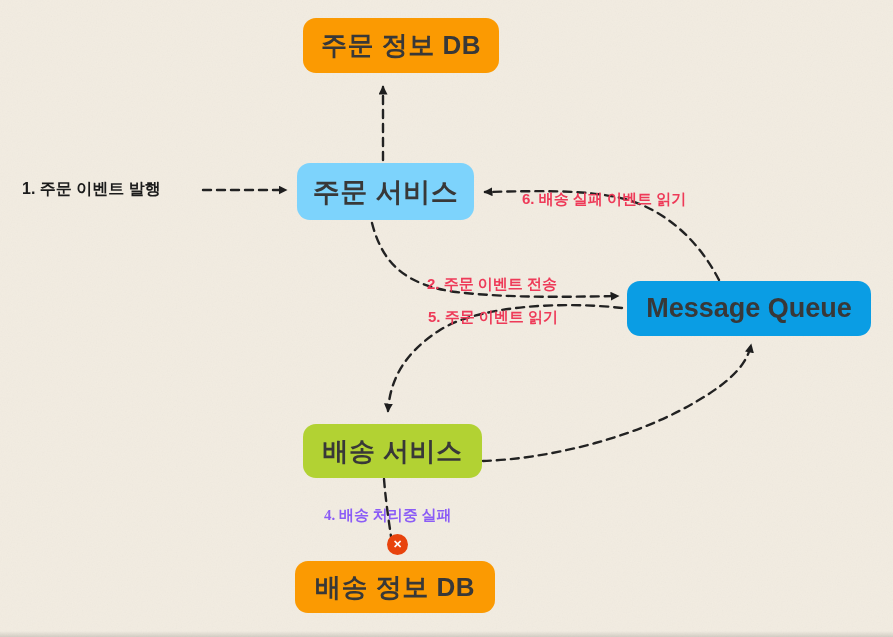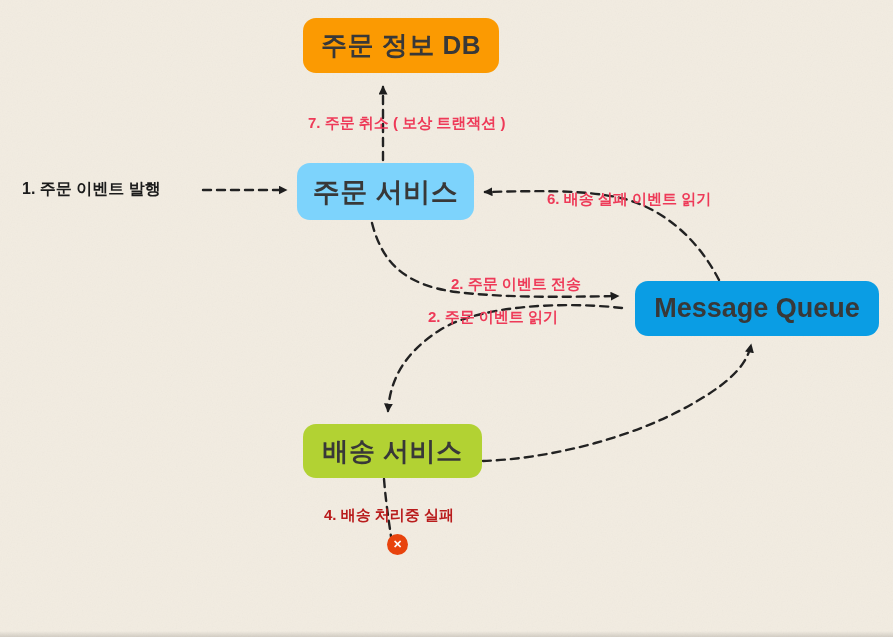--- a/index.html
+++ b/index.html
@@ -23,33 +23,33 @@
     position:absolute;
     display:flex;align-items:center;justify-content:center;
     font-weight:bold;
     color:#383838;
     border-radius:13px;
     white-space:nowrap;
     letter-spacing:0.5px;
   }
   .node-order-db{left:303px;top:18px;width:196px;height:55px;font-size:26px;}
   .node-order-service{left:297px;top:163px;width:177px;height:57px;font-size:27px;}
-  .node-message-queue{left:627px;top:281px;width:244px;height:55px;font-size:27px;letter-spacing:0;margin-left:8px;}
+  .node-message-queue{left:627px;top:281px;width:244px;height:55px;font-size:27px;letter-spacing:0;}
   .node-delivery-service{left:303px;top:424px;width:179px;height:54px;font-size:26px;}
   .node-delivery-db{left:295px;top:561px;width:200px;height:52px;font-size:26px;}
   .step-label{
     position:absolute;
     font-weight:bold;
     font-size:15px;
     white-space:nowrap;
   }
   .step-1{left:22px;top:179px;font-size:16px;}
   .step-7{left:308px;top:114px;}
-  .step-6{left:547px;top:190px;}
-  .step-2{left:427px;top:275px;margin-left:24px;}
+  .step-6{left:522px;top:190px;}
+  .step-2{left:427px;top:275px;}
   .step-3{left:428px;top:308px;}
   .step-5{left:558px;top:427px;}
   .step-4{left:324px;top:506px;}
   .error-badge{
     position:absolute;
     left:387px;top:534px;
     width:21px;height:21px;
     border-radius:50%;
     display:flex;align-items:center;justify-content:center;
     color:#ffffff;
@@ -91,30 +91,30 @@
   </svg>
 
   <div class="node node-order-db" style="background-color: rgb(251, 154, 2);">주문 정보 DB</div>
 
   <div class="node node-order-service" style="background-color: #7dd3fc;">주문 서비스</div>
 
   <div class="node node-message-queue" style="background-color: rgb(10, 157, 228);">Message Queue</div>
 
   <div class="node node-delivery-service" style="background-color: rgb(178, 210, 51); text-align: center;">배송 서비스</div>
 
+  <div class="node node-delivery-db" style="background-color: rgb(251, 154, 2);">배송 정보 DB</div>
 
   <div class="step-label step-1" style="color: rgb(27, 27, 27);">1. 주문 이벤트 발행</div>
 
-  <div class="step-label step-7" style="color: rgb(238, 58, 88);">7. 주문 취소 ( 보상 트랜잭션 )</div>
 
   <div class="step-label step-6" style="color: rgb(238, 58, 88);">6. 배송 실패 이벤트 읽기</div>
 
   <div class="step-label step-2" style="color: rgb(238, 58, 88);">2. 주문 이벤트 전송</div>
 
-  <div class="step-label step-3" style="color: rgb(238, 58, 88);">2. 주문 이벤트 읽기</div>
+  <div class="step-label step-3" style="color: rgb(238, 58, 88);">5. 주문 이벤트 읽기</div>
 
 
-  <div class="step-label step-4" style="color: #b91c1c;">4. 배송 처리중 실패</div>
+  <div class="step-label step-4" style="color: #8b5cf6; font-family: Liberation Serif, serif;">4. 배송 처리중 실패</div>
 
   <div class="error-badge" style="background-color: rgb(232, 67, 13);">✕</div>
 
   <div class="bottom-edge"></div>
 </div>
 
 </body></html>

